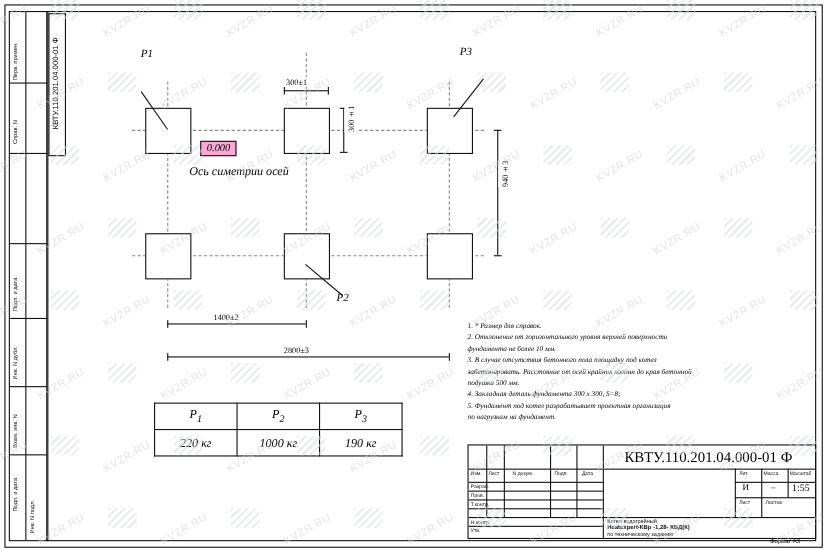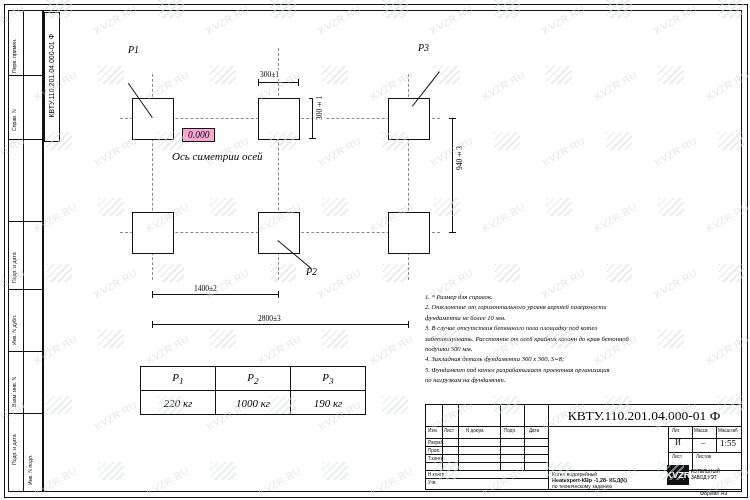--- a/index.html
+++ b/index.html
@@ -221,27 +221,20 @@
     <span style="position:absolute;left:275px;top:33px;font-size:8px;font-family:'Liberation Serif',serif">–</span>
     <span style="position:absolute;left:294px;top:33px;font-size:9px;font-family:'Liberation Serif',serif">1:55</span>
 
     <span class="t" style="left:246px;top:49px">Лист</span>
     <span class="t" style="left:270px;top:49px">Листов</span>
 
     <span class="t" style="left:126px;top:66px;font-size:5px">Котел водогрейный</span>
     <span class="t" style="left:126px;top:72px;font-size:5.4px;font-weight:bold">Heatexpert-КВр -1,28- КБД(К)</span>
     <span class="t" style="left:126px;top:78px;font-size:5px">по техническому заданию</span>
 
-    <div class="logo">
-      <div class="mark">KVZR</div>
-      <div class="lt">
-        <div>КОТЕЛЬНЫЙ</div>
-        <div>ЗАВОД УЭТ</div>
-      </div>
-    </div>
   </div>
 
   <div class="fmt" style="left:700px;top:490px">Формат А3</div>
 </div>
 
 <div class="wm-layer" id="wm-layer">
     <div class="wm" style="left: -20px; top: 14px;">KVZR.RU</div>
     <div class="wmbox" style="left: 46px; top: 0px;"></div>
     <div class="wm" style="left: 92px; top: 14px;">KVZR.RU</div>
     <div class="wmbox" style="left: 158px; top: 0px;"></div>

